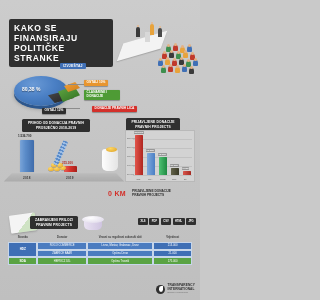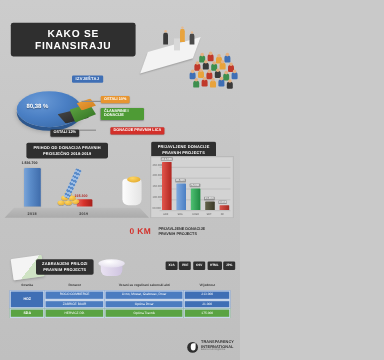--- a/index.html
+++ b/index.html
@@ -11,21 +11,21 @@
   }
   .canvas { position:absolute; inset:0; background:linear-gradient(180deg,#cccccc 0%,#c4c4c4 55%,#bfbfbf 100%); }
 
   
   .title-plate {
     position:absolute; left:9px; top:19px; width:104px; padding:4px 5px;
     background:#2f2f2f; border-radius:2px;
   }
   .title-plate div {
     color:#fff; font-size:8.5px; font-weight:bold; letter-spacing:.6px;
-    line-height:10px; text-align:center; text-transform:uppercase;
+    line-height:10px; text-align:left; text-transform:uppercase;
   }
   .src-tag {
     position:absolute; left:60px; top:63px; background:#3f6fb5; color:#fff;
     font-size:3.4px; font-weight:bold; padding:1px 3px; border-radius:1px;
     letter-spacing:.2px;
   }
 
   
   .hero { position:absolute; right:2px; top:14px; width:84px; height:62px; }
   .stage {
@@ -222,20 +222,21 @@
   }
   .ti-txt div:nth-child(3) { font-size:2.2px; color:#6b6b6b; line-height:2.8px; }
 </style>
 </head>
 <body>
 
 <div class="canvas">
 
   <div class="title-plate">
     <div>KAKO SE FINANSIRAJU</div>
+    <div>POLITIČKE STRANKE</div>
   </div>
   <div class="src-tag">IZVJEŠTAJ</div>
 
   <div class="hero">
     <div class="stage"></div>
     <div class="podium"></div>
     <div class="fig" style="left:36px;top:10px;height:11px;background:#e8a33c;"></div>
     <div class="fig" style="left:22px;top:13px;height:10px;background:#3a3a3a;"></div>
     <div class="fig" style="left:44px;top:14px;height:9px;background:#4a4a4a;"></div>
     <div class="crowd">

